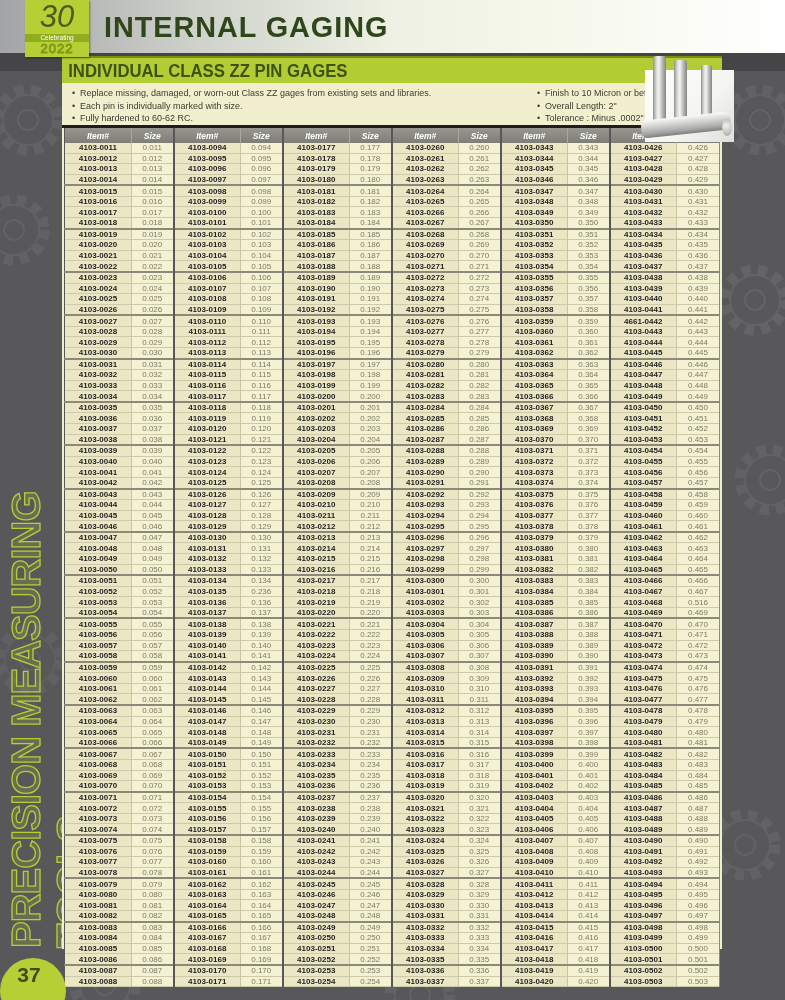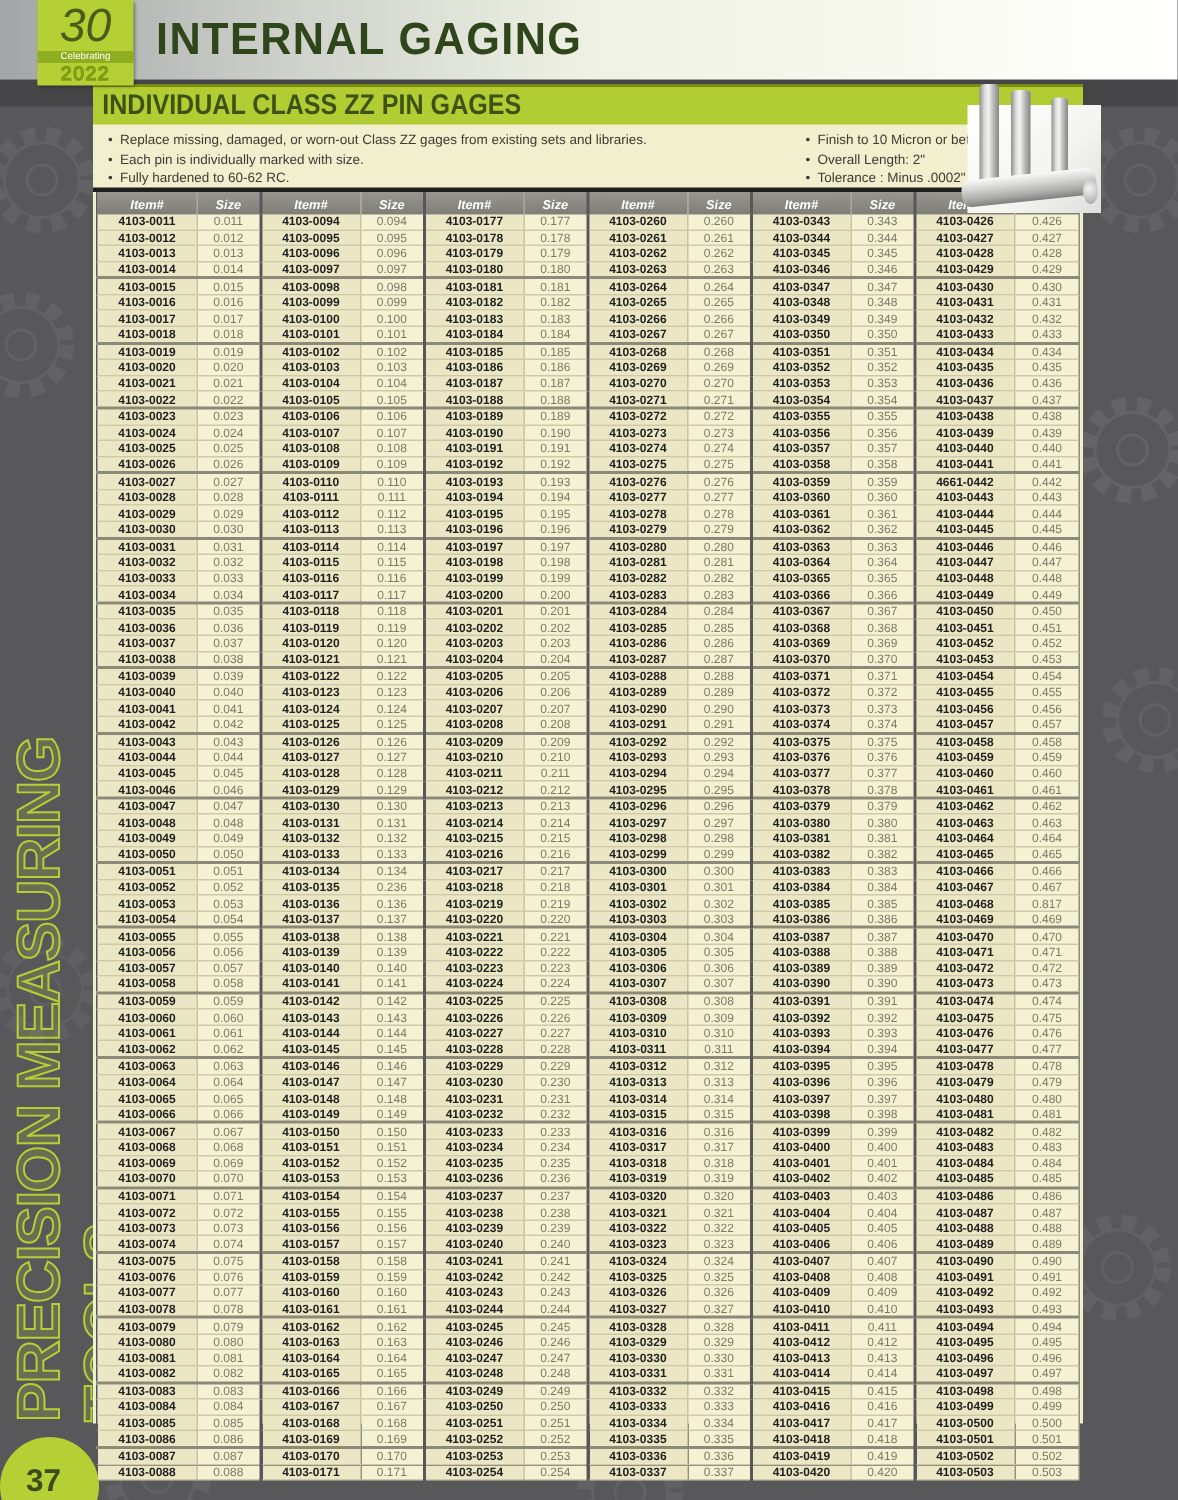--- a/index.html
+++ b/index.html
@@ -17,21 +17,21 @@
   .logo .year{background:#b5cf35;color:transparent;-webkit-text-stroke:1px #7d9a14;font-size:13px;
               font-weight:normal;text-align:center;line-height:14px;letter-spacing:1px;}
   .page-title{position:absolute;left:104px;top:10px;z-index:3;font-size:30px;font-weight:bold;
               color:#2e461a;letter-spacing:1px;transform:scaleX(.96);transform-origin:left;}
   
   .side-text{position:absolute;left:4px;top:378px;height:570px;z-index:2;
      writing-mode:vertical-rl;transform:rotate(180deg);font-size:40px;font-weight:bold;
      letter-spacing:-1px;color:rgba(181,207,53,.18);-webkit-text-stroke:1.3px #b5cf35;}
   .page-badge{position:absolute;left:0px;top:958px;width:66px;height:66px;border-radius:50%;
      background:#b5cf35;z-index:4;}
-  .page-badge span{position:absolute;left:0;right:8px;top:18px;text-align:center;
+  .page-badge span{position:absolute;left:0;right:8px;top:5px;text-align:center;
      font-size:21px;font-weight:bold;color:#3c4c1c;}
   
   .panel{position:absolute;left:62px;top:56px;width:660px;height:893px;background:#f2efce;z-index:2;}
   .greenbar{height:25px;background:#b2cc33;border-top:2px solid #7d8c10;display:flex;align-items:center;}
   .greenbar .bar-title{font-size:19px;font-weight:bold;color:#3e5313;padding-left:7px;
       transform:scaleX(.88);transform-origin:left;letter-spacing:0;white-space:nowrap;}
   .bullets{display:flex;padding:4px 6px 2px 8px;height:36px;}
   .bullets ul{margin:0;padding:0 0 0 10px;list-style:none;}
   .bullets li{font-size:9px;color:#3c3c33;line-height:12.5px;position:relative;padding-left:0;}
   .bullets li::before{content:"•";position:absolute;left:-8px;color:#3c3c33;}
@@ -745,21 +745,21 @@
           <td class="size">0.053</td>
           <td class="item">4103-0136</td>
           <td class="size">0.136</td>
           <td class="item">4103-0219</td>
           <td class="size">0.219</td>
           <td class="item">4103-0302</td>
           <td class="size">0.302</td>
           <td class="item">4103-0385</td>
           <td class="size">0.385</td>
           <td class="item">4103-0468</td>
-          <td class="size">0.817</td>
+          <td class="size">0.516</td>
         </tr>
         <tr class="heavy">
           <td class="item">4103-0054</td>
           <td class="size">0.054</td>
           <td class="item">4103-0137</td>
           <td class="size">0.137</td>
           <td class="item">4103-0220</td>
           <td class="size">0.220</td>
           <td class="item">4103-0303</td>
           <td class="size">0.303</td>

